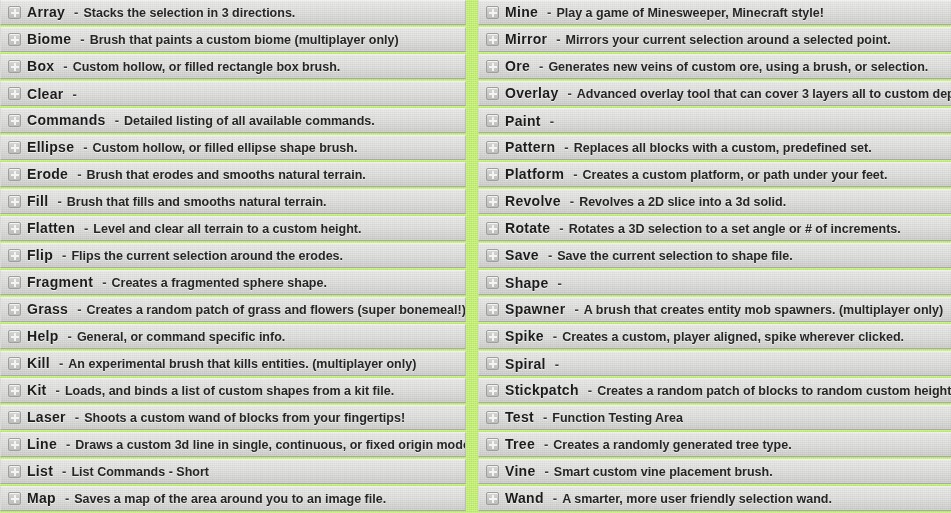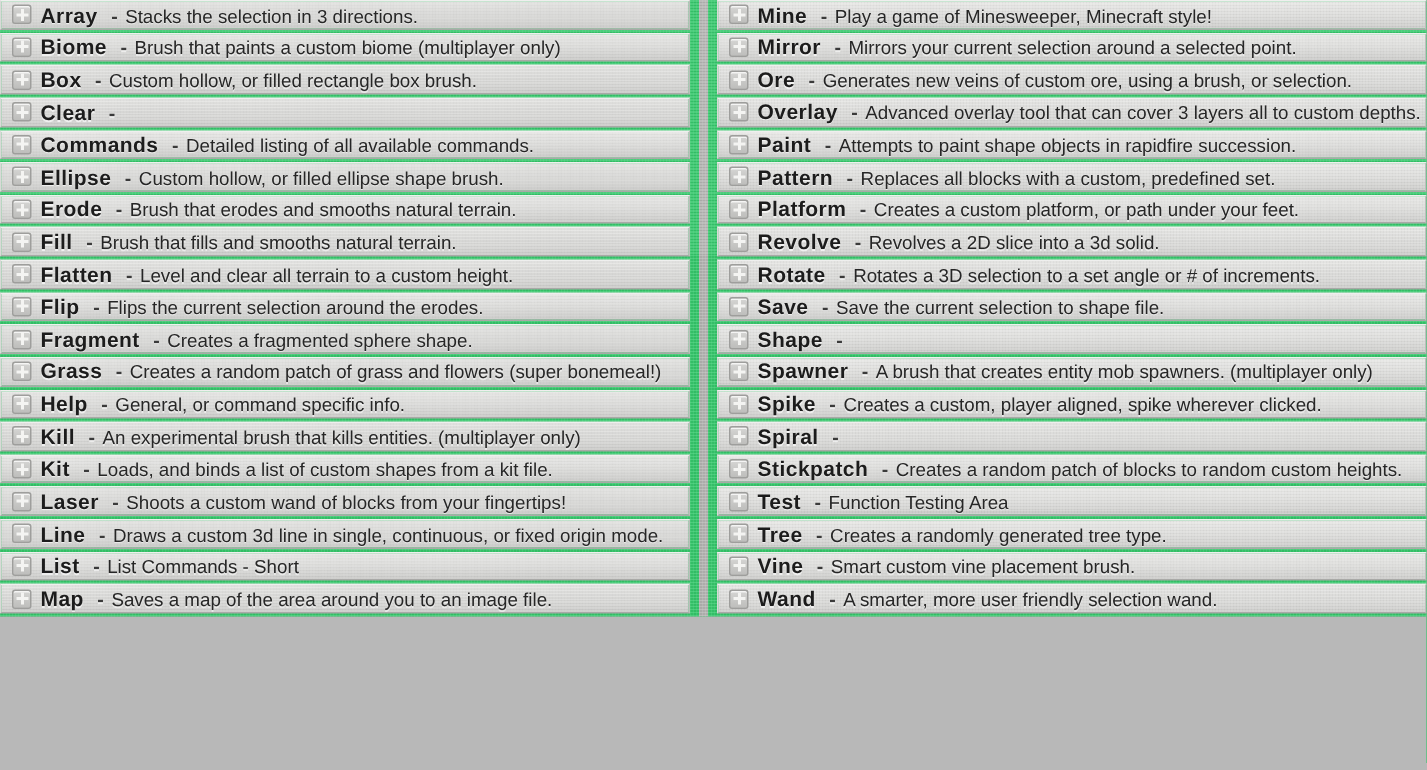--- a/index.html
+++ b/index.html
@@ -23,22 +23,22 @@
     opacity: 0.30;
     background-image:
       repeating-linear-gradient(0deg,   rgba(255,255,255,0.55) 0px, rgba(255,255,255,0.55) 1px, rgba(150,150,150,0.25) 1px, rgba(150,150,150,0.25) 2px),
       repeating-linear-gradient(90deg,  rgba(255,255,255,0.40) 0px, rgba(255,255,255,0.40) 1px, rgba(140,140,140,0.30) 1px, rgba(140,140,140,0.30) 2px),
       repeating-linear-gradient(90deg,  rgba(0,0,0,0.05) 0px, rgba(0,0,0,0.05) 3px, rgba(255,255,255,0.08) 3px, rgba(255,255,255,0.08) 7px);
   }
 
   #page {
     position: relative;
     width: 951px;
-    height: 411px;
-    background: #22c55e;
+    height: 513px;
+    background: #bef264;
   }
 
   .columns {
     position: absolute;
     inset: 0;
     display: flex;
     gap: 6px;
   }
 
   .column {
@@ -126,21 +126,21 @@
     font-weight: bold;
     color: #3a3a3a;
     padding: 0 3px;
     margin-left: 6px;
     margin-right: 2px;
     text-shadow: 0 1px 0 rgba(255,255,255,0.6);
   }
 
   .cmd-desc {
     font-size: 12.5px;
-    font-weight: normal;
+    font-weight: bold;
     color: #262626;
     text-shadow: 0 1px 0 rgba(255,255,255,0.55);
   }
 
   .gutter {
     position: relative;
     width: 6px;
     background: #b0b0ae;
   }
 </style>
@@ -362,21 +362,20 @@
             <span class="cmd-dash">-</span>
             <span class="cmd-desc">Advanced overlay tool that can cover 3 layers all to custom depths.</span>
           </div>
         </div>
         <div class="cmd-row">
           <div class="noise"></div>
           <div class="row-inner">
             <span class="expand-icon"></span>
             <span class="cmd-name">Paint</span>
             <span class="cmd-dash">-</span>
-            <span class="cmd-desc">Attempts to paint shape objects in rapidfire succession.</span>
           </div>
         </div>
         <div class="cmd-row">
           <div class="noise"></div>
           <div class="row-inner">
             <span class="expand-icon"></span>
             <span class="cmd-name">Pattern</span>
             <span class="cmd-dash">-</span>
             <span class="cmd-desc">Replaces all blocks with a custom, predefined set.</span>
           </div>

